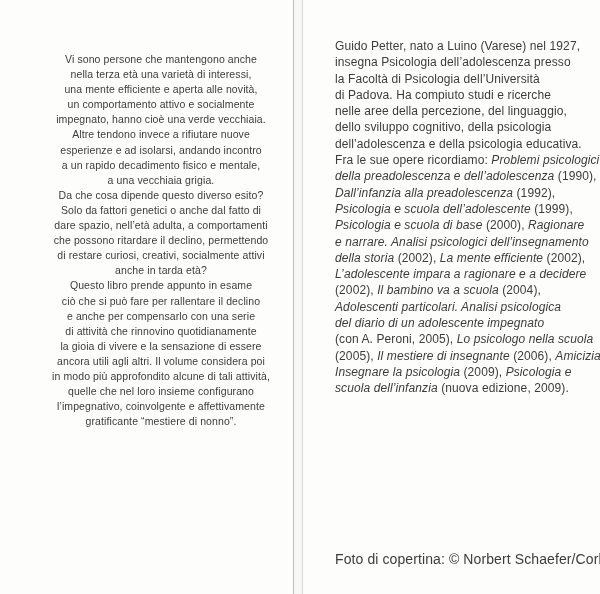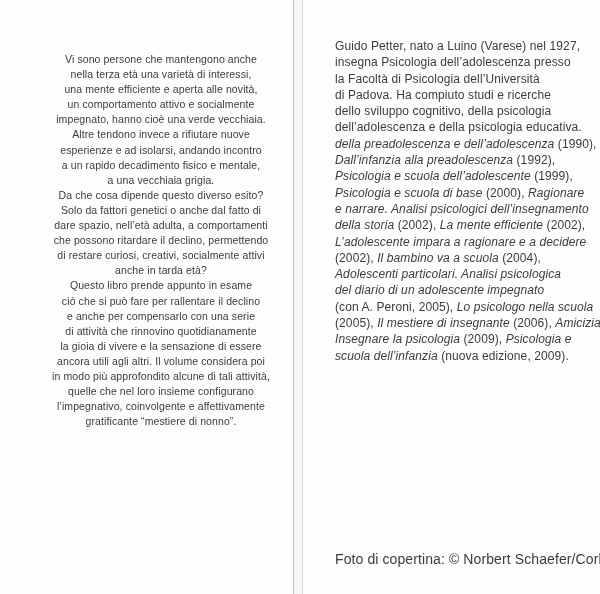--- a/index.html
+++ b/index.html
@@ -103,22 +103,24 @@
   </div>
 
   <div class="fold"></div>
 
   <div class="page right">
     <div class="bio-text">
         <div><span>Guido Petter, nato a Luino (Varese) nel 1927,</span></div>
         <div><span>insegna Psicologia dell’adolescenza presso</span></div>
         <div><span>la Facoltà di Psicologia dell’Università</span></div>
         <div><span>di Padova. Ha compiuto studi e ricerche</span></div>
+        <div><span>nelle aree della percezione, del linguaggio,</span></div>
         <div><span>dello sviluppo cognitivo, della psicologia</span></div>
         <div><span>dell’adolescenza e della psicologia educativa.</span></div>
+        <div><span>Fra le sue opere ricordiamo: </span><span class="it">Problemi psicologici</span></div>
         <div><span class="it">della preadolescenza e dell’adolescenza </span><span>(1990),</span></div>
         <div><span class="it">Dall’infanzia alla preadolescenza </span><span>(1992),</span></div>
         <div><span class="it">Psicologia e scuola dell’adolescente </span><span>(1999),</span></div>
         <div><span class="it">Psicologia e scuola di base </span><span>(2000), </span><span class="it">Ragionare</span></div>
         <div><span class="it">e narrare. Analisi psicologici dell’insegnamento</span></div>
         <div><span class="it">della storia </span><span>(2002), </span><span class="it">La mente efficiente </span><span>(2002),</span></div>
         <div><span class="it">L’adolescente impara a ragionare e a decidere</span></div>
         <div><span>(2002), </span><span class="it">Il bambino va a scuola </span><span>(2004),</span></div>
         <div><span class="it">Adolescenti particolari. Analisi psicologica</span></div>
         <div><span class="it">del diario di un adolescente impegnato</span></div>

